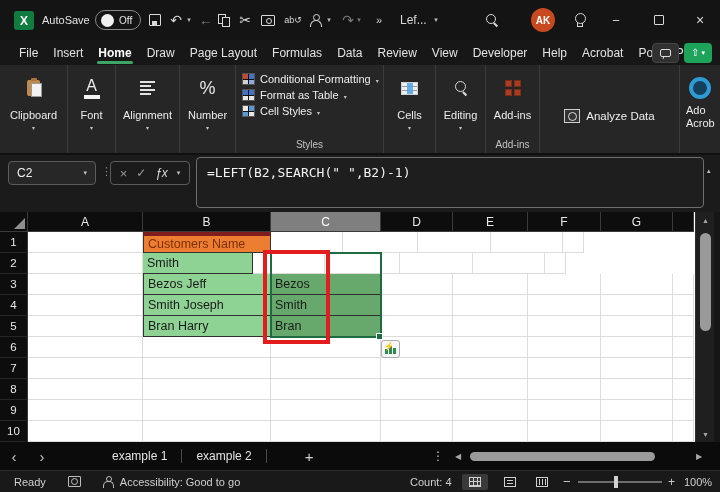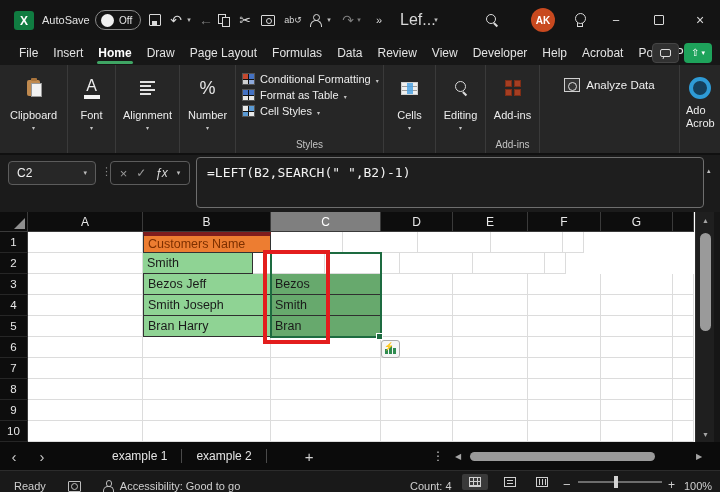--- a/index.html
+++ b/index.html
@@ -141,21 +141,21 @@
   .stab.active { background:#ffffff; color:#1d1d1d; border-radius:5px; height:25px; margin:0 4px; font-weight:bold; }
   .stab.active::after { content:""; position:absolute; left:10px; right:10px; bottom:2px; height:2.5px; background:#107C41; border-radius:2px; }
   .addsheet { color:#d2d2d2; font-size:15px; margin-left:38px; }
   .sheetdots { position:absolute; left:432px; color:#c9c9c9; font-size:12px; }
   .hs-left { position:absolute; left:455px; color:#a5a5a5; font-size:8px; }
   .hs-thumb { position:absolute; left:470px; top:10px; width:185px; height:9px; background:#9a9a9a; border-radius:5px; }
   .hs-right { position:absolute; left:696px; color:#a5a5a5; font-size:8px; }
 
   
   #statusbar { position:absolute; left:0; top:470px; width:720px; height:22px; background:#191919; border-top:1px solid #2c2c2c;
-    display:flex; align-items:flex-end; color:#cfcfcf; font-size:11px; }
+    display:flex; align-items:center; color:#cfcfcf; font-size:11px; }
   .sb-ready { margin-left:14px; }
   .macro-ic { width:13px; height:11px; border:1.1px solid #bdbdbd; border-radius:1px; margin-left:22px; position:relative; }
   .macro-ic::after { content:""; position:absolute; right:1.5px; bottom:1px; width:5px; height:5px; border:1.1px solid #bdbdbd; border-radius:50%; }
   .acc-person { width:11px; height:12px; position:relative; margin-left:22px; }
   .acc-person::before { content:""; position:absolute; left:3px; top:0; width:4.5px; height:4.5px; border-radius:50%; border:1.1px solid #bdbdbd; }
   .acc-person::after { content:""; position:absolute; left:0.5px; top:5.5px; width:9px; height:6px; border:1.1px solid #bdbdbd; border-bottom:none; border-radius:5px 5px 0 0; }
   .sb-acc { margin-left:6px; }
   .sb-count { position:absolute; left:410px; }
   .view-ic { position:absolute; top:3px; width:26px; height:16px; display:flex; align-items:center; justify-content:center; border-radius:2px; }
   .view-ic.active { background:#3a3a3a; }
@@ -212,21 +212,21 @@
         <span class="person-ic"></span>
       </div>
     <div class="qat-ic chev" style="left:324px;width:10px;">▾</div>
     <div class="qat-ic dim" style="left:338px;width:20px;">
         <span>↷</span>
       </div>
     <div class="qat-ic chev dim" style="left:354px;width:10px;">▾</div>
     <div class="qat-ic" style="left:370px;width:18px;font-size:11px;">
         <span>»</span>
       </div>
-    <div class="tb" style="left:400px;font-size:16px;">
+    <div class="tb" style="left:400px;font-size:12px;">
         <span>Lef...</span>
       </div>
     <div class="qat-ic chev" style="left:430px;width:12px;">▾</div>
     <div class="qat-ic" style="left:480px;width:24px;">
         <span class="search-ic"></span>
       </div>
     <div class="avatar">
         <span>AK</span>
       </div>
     <div class="qat-ic" style="left:568px;width:22px;">
@@ -357,21 +357,21 @@
           <span class="addins-ic">
             <i></i>
             <i></i>
             <i></i>
             <i></i>
           </span>
         </div>
       <div class="glabel">Add-ins</div>
       <div class="gcaption">Add-ins</div>
     </div>
-    <div class="rgroup" style="width:140px;">
+    <div class="rgroup" style="width:140px;justify-content:center;">
       <div class="analyze-row">
         <span class="analyze-ic"></span>
         <span class="analyze-lab">Analyze Data</span>
       </div>
     </div>
     <div class="rgroup" style="width:40px;border-right:none;">
       <div class="iconbox">
           <span class="adobe-ic"></span>
         </div>
       <div class="adobe-lab">Ado</div>

